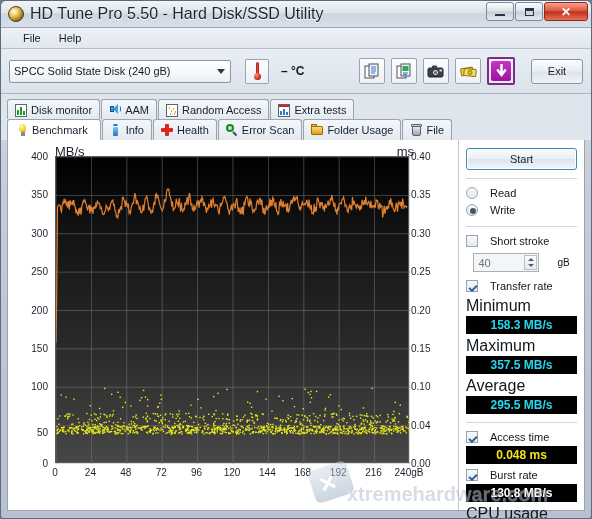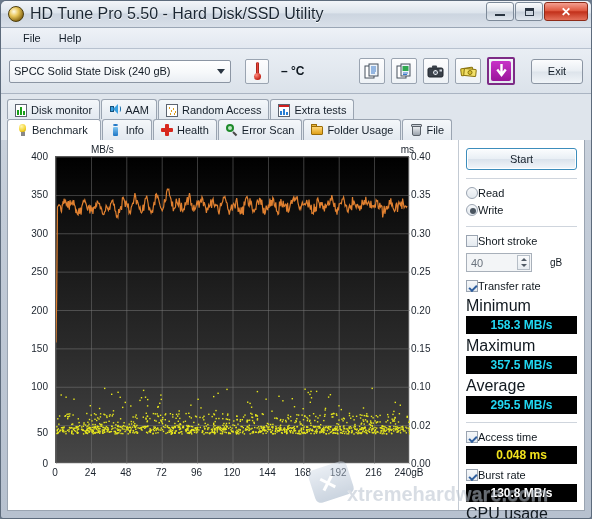--- a/index.html
+++ b/index.html
@@ -181,21 +181,21 @@
       background:#c8ced5;border:1px solid #5a6169; }
 
   
   .content {
     position:relative; margin:0 6px 6px 6px; height:371px;
     background:#ffffff; border:1px solid #9aa4b1; border-top:none;
   }
   
   .chart-wrap { position:absolute; left:0; top:0; width:462px; height:100%; }
   .axis-label {
-    position:absolute; font-size:10px; color:#1a222c;margin-left:36px;
+    position:absolute; font-size:13px; color:#1a222c;
   }
   .lbl-mbs { left:47px; top:4px; }
   .lbl-ms { right:56px; top:4px; }
   .plot {
     position:absolute; left:47px; top:16px; width:354px; height:307px;
     background: linear-gradient(180deg,#000000 0%, #111111 22%, #2a2a2a 62%, #3d3d3d 88%, #474747 100%);
     border:1px solid #5a5a5a;
   }
   .plot svg { position:absolute;left:0;top:0; display:block; }
   .ytick {
@@ -217,41 +217,41 @@
   }
   .start-btn {
     width:100%; height:22px; margin-top:2px;
     border:1px solid #3c8dbc; border-radius:3px;
     background: linear-gradient(180deg,#fbfdfe 0%,#e9eff5 48%,#dbe3ec 52%,#f2f6fa 100%);
     box-shadow: inset 0 0 0 1px #ffffff;
     display:flex;align-items:center;justify-content:center;
     font-size:11px; color:#16202b;
   }
   .sep { height:1px; background:#cfd5dd; margin:8px 0 6px 0; }
-  .row { display:flex; align-items:center; gap:0; height:16px; margin-bottom:1px;text-align:right; }
+  .row { display:flex; align-items:center; gap:12px; height:16px; margin-bottom:1px;text-align:right; }
   .radio {
     width:12px;height:12px;border-radius:50%;
     border:1px solid #9aa4b1; background:linear-gradient(180deg,#f6f8fa,#e2e8ee);
     position:relative; flex:none;
   }
   .radio.on::after {
     content:''; position:absolute;left:3px;top:3px;width:6px;height:6px;border-radius:50%;
     background:#4a5560;
   }
   .cbox {
     width:12px;height:12px;border:1px solid #9aa4b1;
     background:linear-gradient(180deg,#f6f8fa,#e4eaf0); position:relative; flex:none;
   }
   .cbox.on::after {
     content:''; position:absolute; left:2px; top:4px; width:6px;height:3px;
     border-left:2px solid #2f5f9e; border-bottom:2px solid #2f5f9e;
     transform:rotate(-45deg);
   }
   .row label { font-size:11px; color:#10181f; }
-  .spin-row { display:flex; align-items:center; gap:18px; margin:4px 0 6px 0; }
+  .spin-row { display:flex; align-items:center; gap:18px; margin:4px 0 6px 0;justify-content:center; }
   .spin {
     width:66px;height:19px;border:1px solid #a8b0ba;background:#f3f5f7;
     display:flex;align-items:center; padding-left:4px; position:relative;
     font-size:11px; color:#6a737d;
   }
   .spin .arrows {
     position:absolute; right:1px; top:1px; width:13px; height:15px;
     border:1px solid #b6bec7; background:linear-gradient(180deg,#fafbfc,#e7ecf1);
     display:flex;flex-direction:column;align-items:center;justify-content:space-around;
   }
@@ -482,21 +482,21 @@
           <div class="ytick left" style="top: 246.25px;">100</div>
           <div class="ytick left" style="top: 207.875px;">150</div>
           <div class="ytick left" style="top: 169.5px;">200</div>
           <div class="ytick left" style="top: 131.125px;">250</div>
           <div class="ytick left" style="top: 92.75px;">300</div>
           <div class="ytick left" style="top: 54.375px;">350</div>
           <div class="ytick left" style="top: 16px;">400</div>
         </div>
       <div id="y2labels">
           <div class="ytick right" style="top: 323px;">0.00</div>
-          <div class="ytick right" style="top: 284.625px;">0.02</div>
+          <div class="ytick right" style="top: 284.625px;">0.04</div>
           <div class="ytick right" style="top: 246.25px;">0.10</div>
           <div class="ytick right" style="top: 207.875px;">0.15</div>
           <div class="ytick right" style="top: 169.5px;">0.20</div>
           <div class="ytick right" style="top: 131.125px;">0.25</div>
           <div class="ytick right" style="top: 92.75px;">0.30</div>
           <div class="ytick right" style="top: 54.375px;">0.35</div>
           <div class="ytick right" style="top: 16px;">0.40</div>
         </div>
       <div id="xlabels">
           <div class="xtick" style="left: 47px;">0</div>

